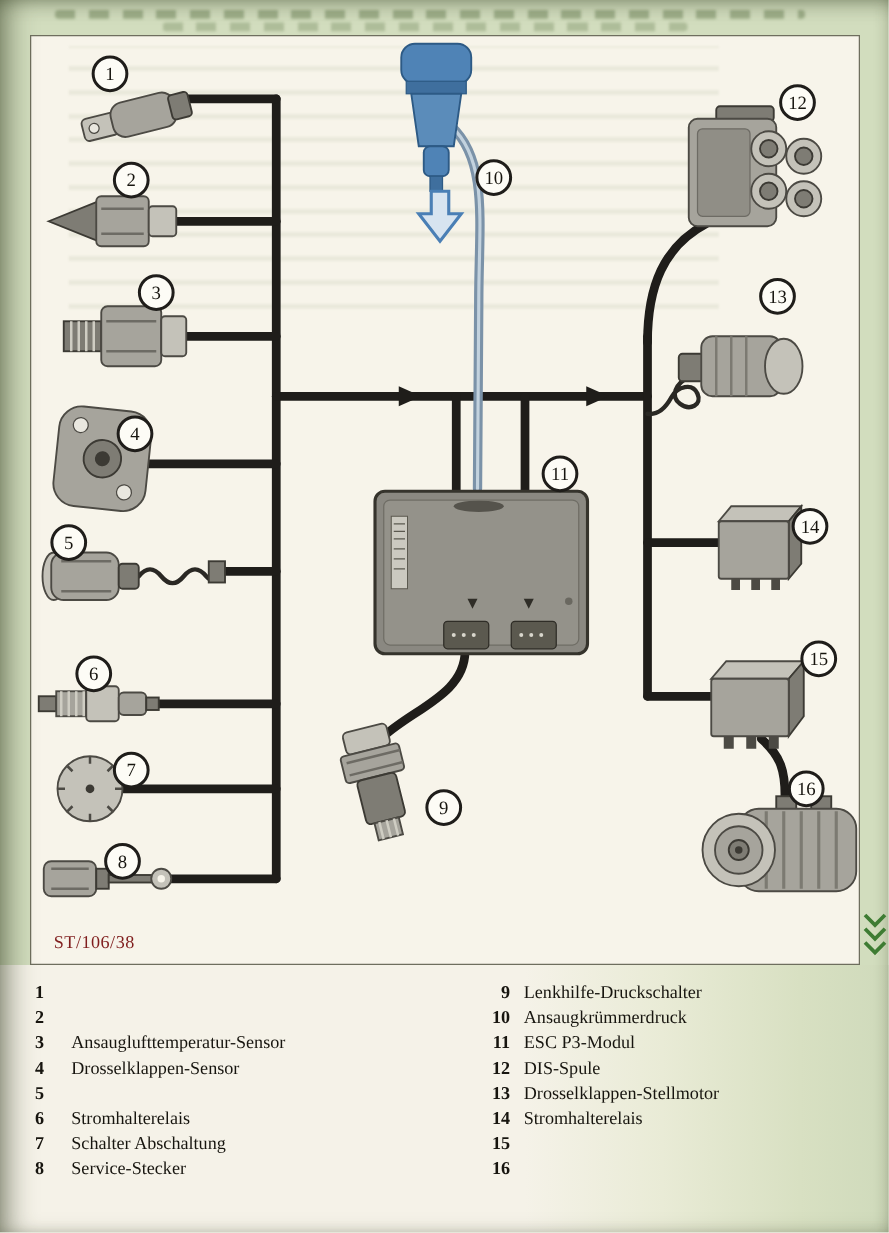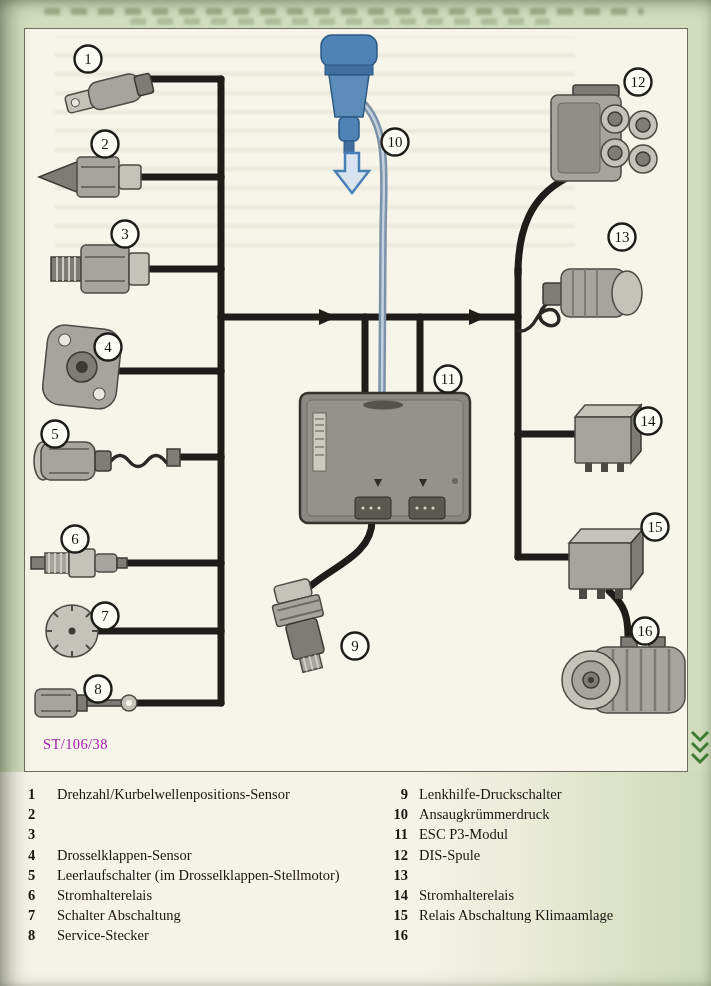--- a/index.html
+++ b/index.html
@@ -33,22 +33,22 @@
     position:absolute; height:7px; border-radius:3px; filter:blur(1.4px);
     background:repeating-linear-gradient(90deg, rgba(75,100,52,.38) 0 16px, rgba(75,100,52,0) 16px 27px);
   }
   .bleed.b1 { top:8px; left:44px; width:600px; }
   .bleed.b2 { top:18px; left:130px; width:420px; opacity:.7; }
   .bleed.b3 {
     top:850px; left:598px; width:100px; height:84px; border-radius:0;
     background:repeating-linear-gradient(0deg, rgba(75,100,52,.22) 0 3px, transparent 3px 11px);
   }
   .figure-code {
-    position:absolute; left:18px; bottom:18px;
-    font-size:14.5px; letter-spacing:.4px; color:#a21caf;
+    position:absolute; left:18px; bottom:8px;
+    font-size:14.5px; letter-spacing:.4px; color:#7f1d1d;
   }
   .diagram { position:absolute; left:0; top:0; width:662px; height:742px; }
 
   
   .wire { stroke:#1f1d1a; stroke-width:7; fill:none; stroke-linecap:round; stroke-linejoin:round; }
   .cable { stroke:#2a2824; stroke-width:3.5; fill:none; stroke-linecap:round; }
   .arrowhead { fill:#1f1d1a; }
   .comp       { fill:#a6a49c; stroke:#4c4a44; stroke-width:1.5; }
   .comp-dark  { fill:#7e7c74; stroke:#3c3a34; stroke-width:1.5; }
   .comp-light { fill:#c4c2b9; stroke:#4c4a44; stroke-width:1.5; }
@@ -331,35 +331,34 @@
 
     <div class="figure-code">ST/106/38</div>
   </div>
 
   <div class="legend-bg"></div>
 
   <div class="legend">
     <div class="legend-col left">
       <div class="legend-row">
         <span class="legend-num">1</span>
-        <span class="legend-label">Drehzahl/Kurbelwellenpositions-Sensor</span>
         </div>
       <div class="legend-row">
         <span class="legend-num">2</span>
         </div>
       <div class="legend-row">
         <span class="legend-num">3</span>
+        <span class="legend-label">Ansauglufttemperatur-Sensor</span>
         </div>
       <div class="legend-row">
         <span class="legend-num">4</span>
         <span class="legend-label">Drosselklappen-Sensor</span>
         </div>
       <div class="legend-row">
         <span class="legend-num">5</span>
-        <span class="legend-label">Leerlaufschalter (im Drosselklappen-Stellmotor)</span>
         </div>
       <div class="legend-row">
         <span class="legend-num">6</span>
         <span class="legend-label">Stromhalterelais</span>
         </div>
       <div class="legend-row">
         <span class="legend-num">7</span>
         <span class="legend-label">Schalter Abschaltung</span>
         </div>
       <div class="legend-row">
@@ -380,28 +379,28 @@
       <div class="legend-row">
         <span class="legend-num">11</span>
         <span class="legend-label">ESC P3-Modul</span>
         </div>
       <div class="legend-row">
         <span class="legend-num">12</span>
         <span class="legend-label">DIS-Spule</span>
         </div>
       <div class="legend-row">
         <span class="legend-num">13</span>
+        <span class="legend-label">Drosselklappen-Stellmotor</span>
         </div>
       <div class="legend-row">
         <span class="legend-num">14</span>
         <span class="legend-label">Stromhalterelais</span>
         </div>
       <div class="legend-row">
         <span class="legend-num">15</span>
-        <span class="legend-label">Relais Abschaltung Klimaamlage</span>
         </div>
       <div class="legend-row">
         <span class="legend-num">16</span>
         </div>
     </div>
   </div>
 
   <div class="edge-marker">
     <svg width="20" height="42" viewBox="0 0 20 42">
       <path d="M2,6 L10,14 L18,6 M2,17 L10,25 L18,17 M2,28 L10,36 L18,28" stroke="#3e7c33" stroke-width="3" fill="none"></path>

